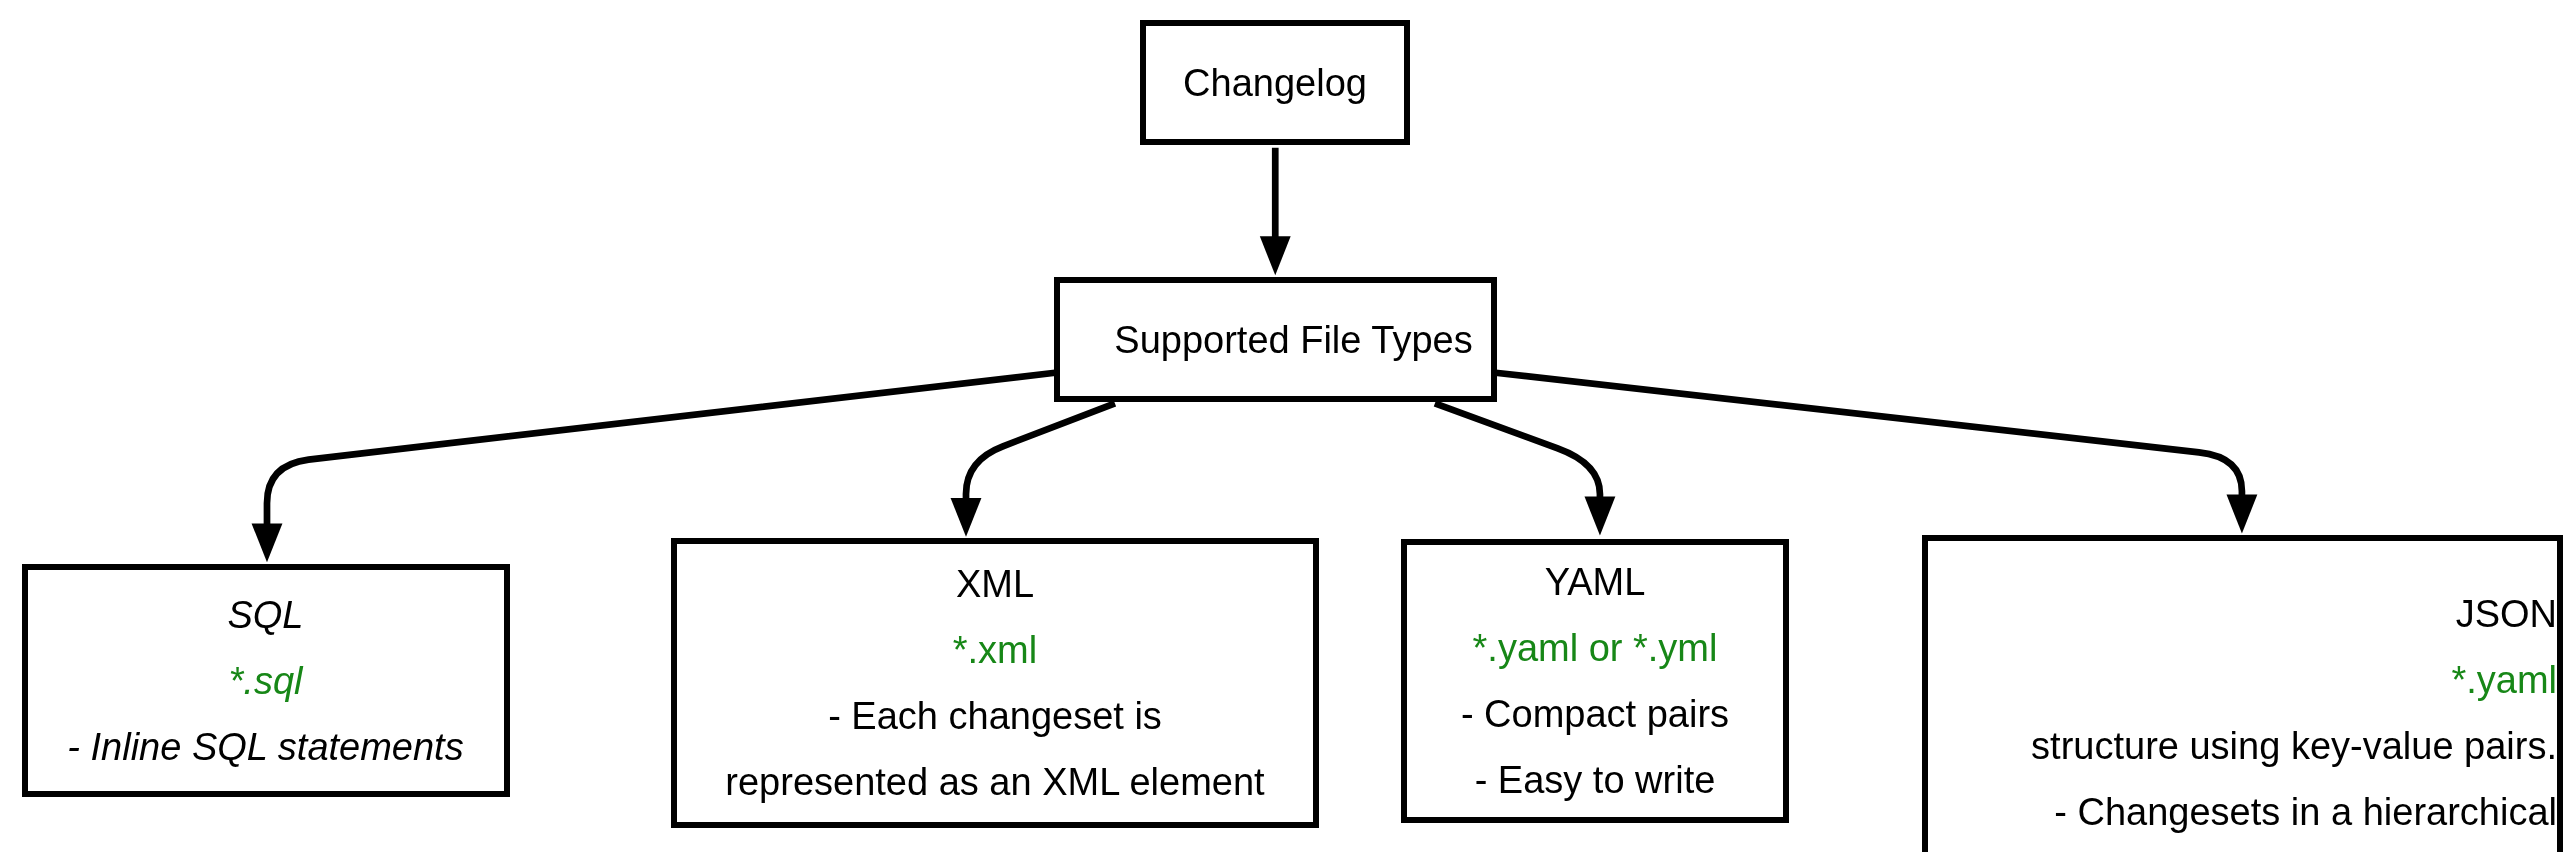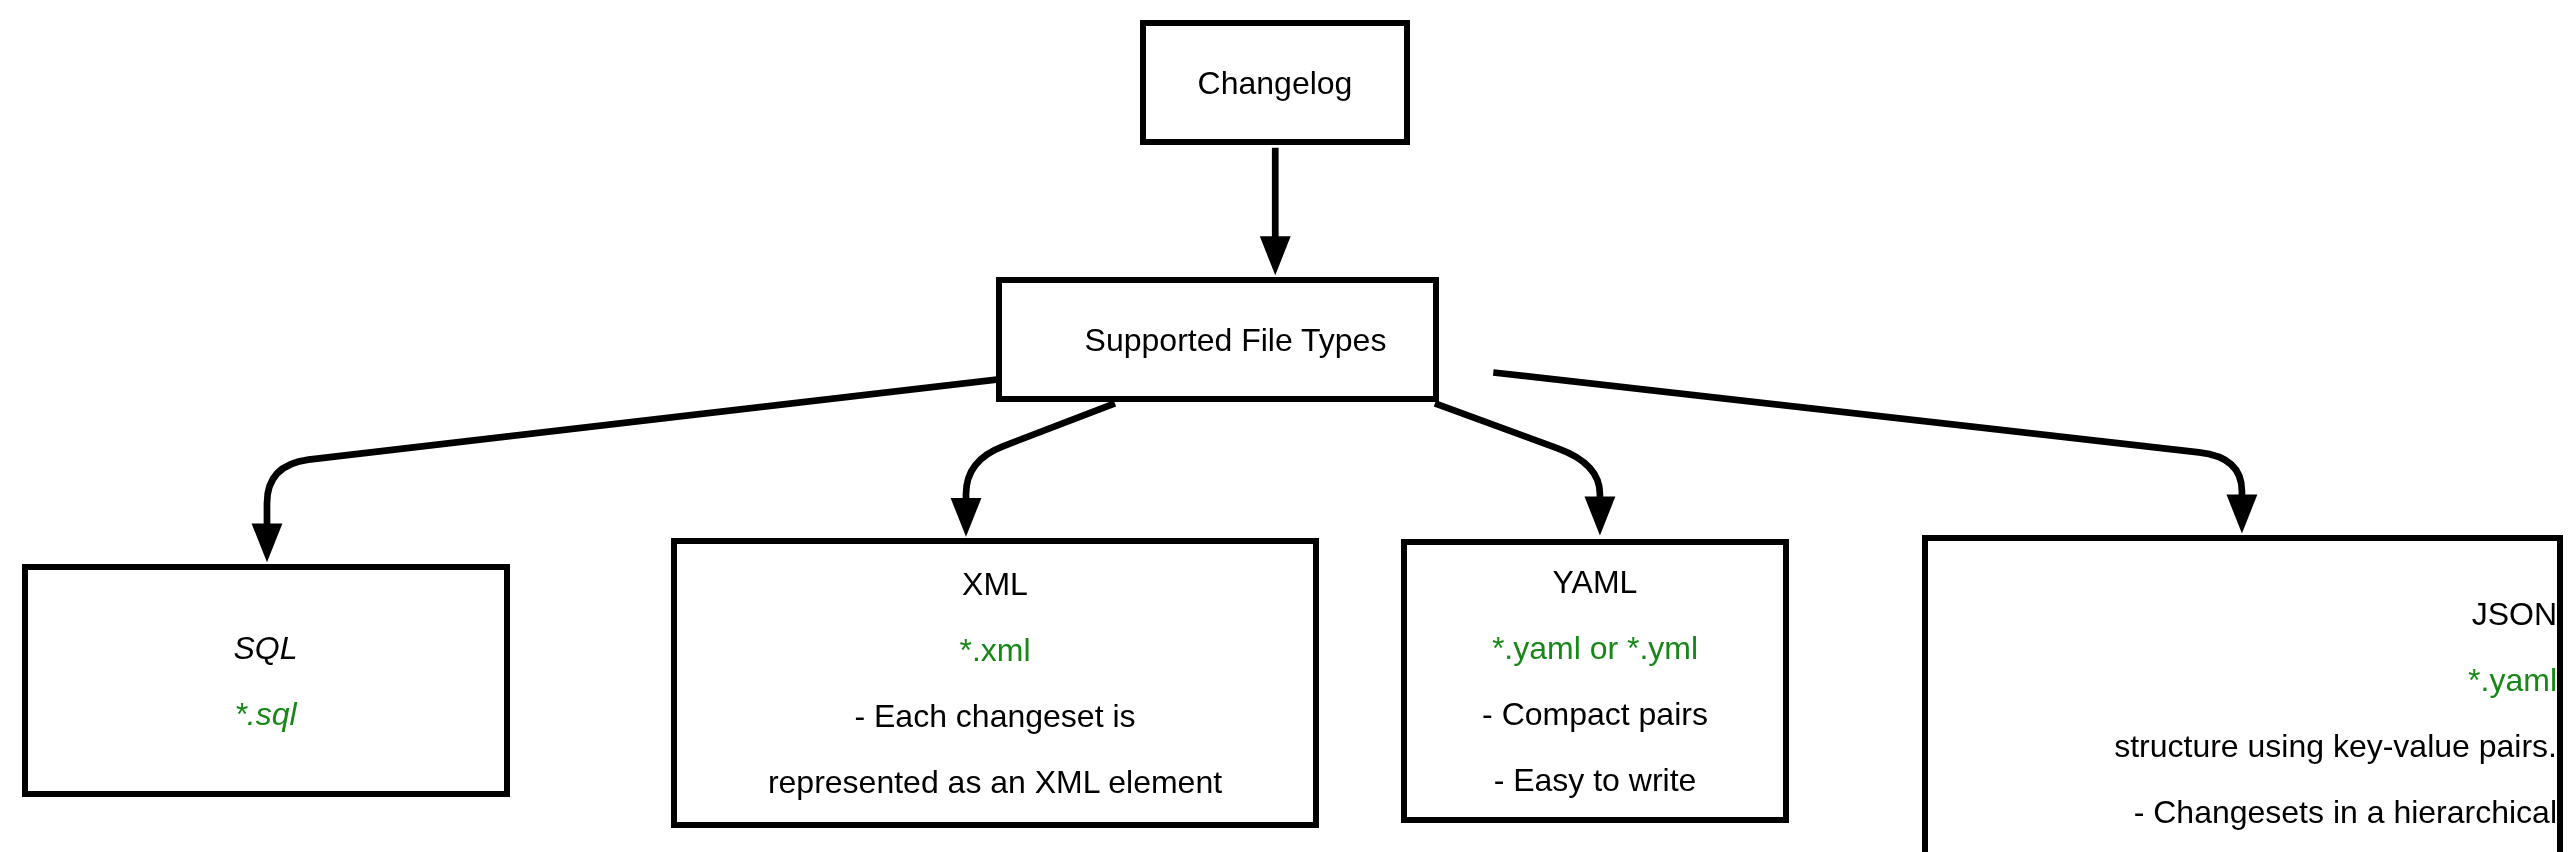--- a/index.html
+++ b/index.html
@@ -37,29 +37,29 @@
     position: absolute;
     box-sizing: border-box;
     border: 6.7px solid #000000;
     background: #ffffff;
     display: flex;
     flex-direction: column;
     align-items: center;
     justify-content: center;
     text-align: center;
     color: #000000;
-    font-size: 32px;
+    font-size: 38px;
     line-height: 66px;
     white-space: nowrap;
   }
   .node .ext {
     color: #178717;
   }
   .node-root  { left: 1140px; top: 20px;  width: 270px; height: 125px; }
-  .node-hub   { left: 996px; top: 277px; width: 443px; height: 125px; padding-left: 36px; }
+  .node-hub   { left: 1054px; top: 277px; width: 443px; height: 125px; padding-left: 36px; }
   .node-sql   { left: 21.5px;   top: 564px; width: 488px; height: 233px; font-style: italic; }
   .node-xml   { left: 639px;  top: 538px; width: 648px; height: 290px; margin-left: 32px; }
   .node-yaml  { left: 1401px; top: 539px; width: 388px; height: 284px; }
   .node-json  { left: 1922px; top: 535px; width: 641px; height: 356px; align-items: flex-end; }
 </style>
 </head>
 <body>
 
 <div class="canvas">
 
@@ -85,20 +85,21 @@
     <div class="line title">Changelog</div>
   </div>
 
   <div class="node node-hub">
     <div class="line title">Supported File Types</div>
   </div>
 
   <div class="node node-sql">
     <div class="line title">SQL</div>
     <div class="line ext">*.sql</div>
+    <div class="line detail">- Inline SQL statements</div>
   </div>
 
   <div class="node node-xml">
     <div class="line title">XML</div>
     <div class="line ext">*.xml</div>
     <div class="line detail">- Each changeset is</div>
     <div class="line detail">represented as an XML element</div>
   </div>
 
   <div class="node node-yaml">

